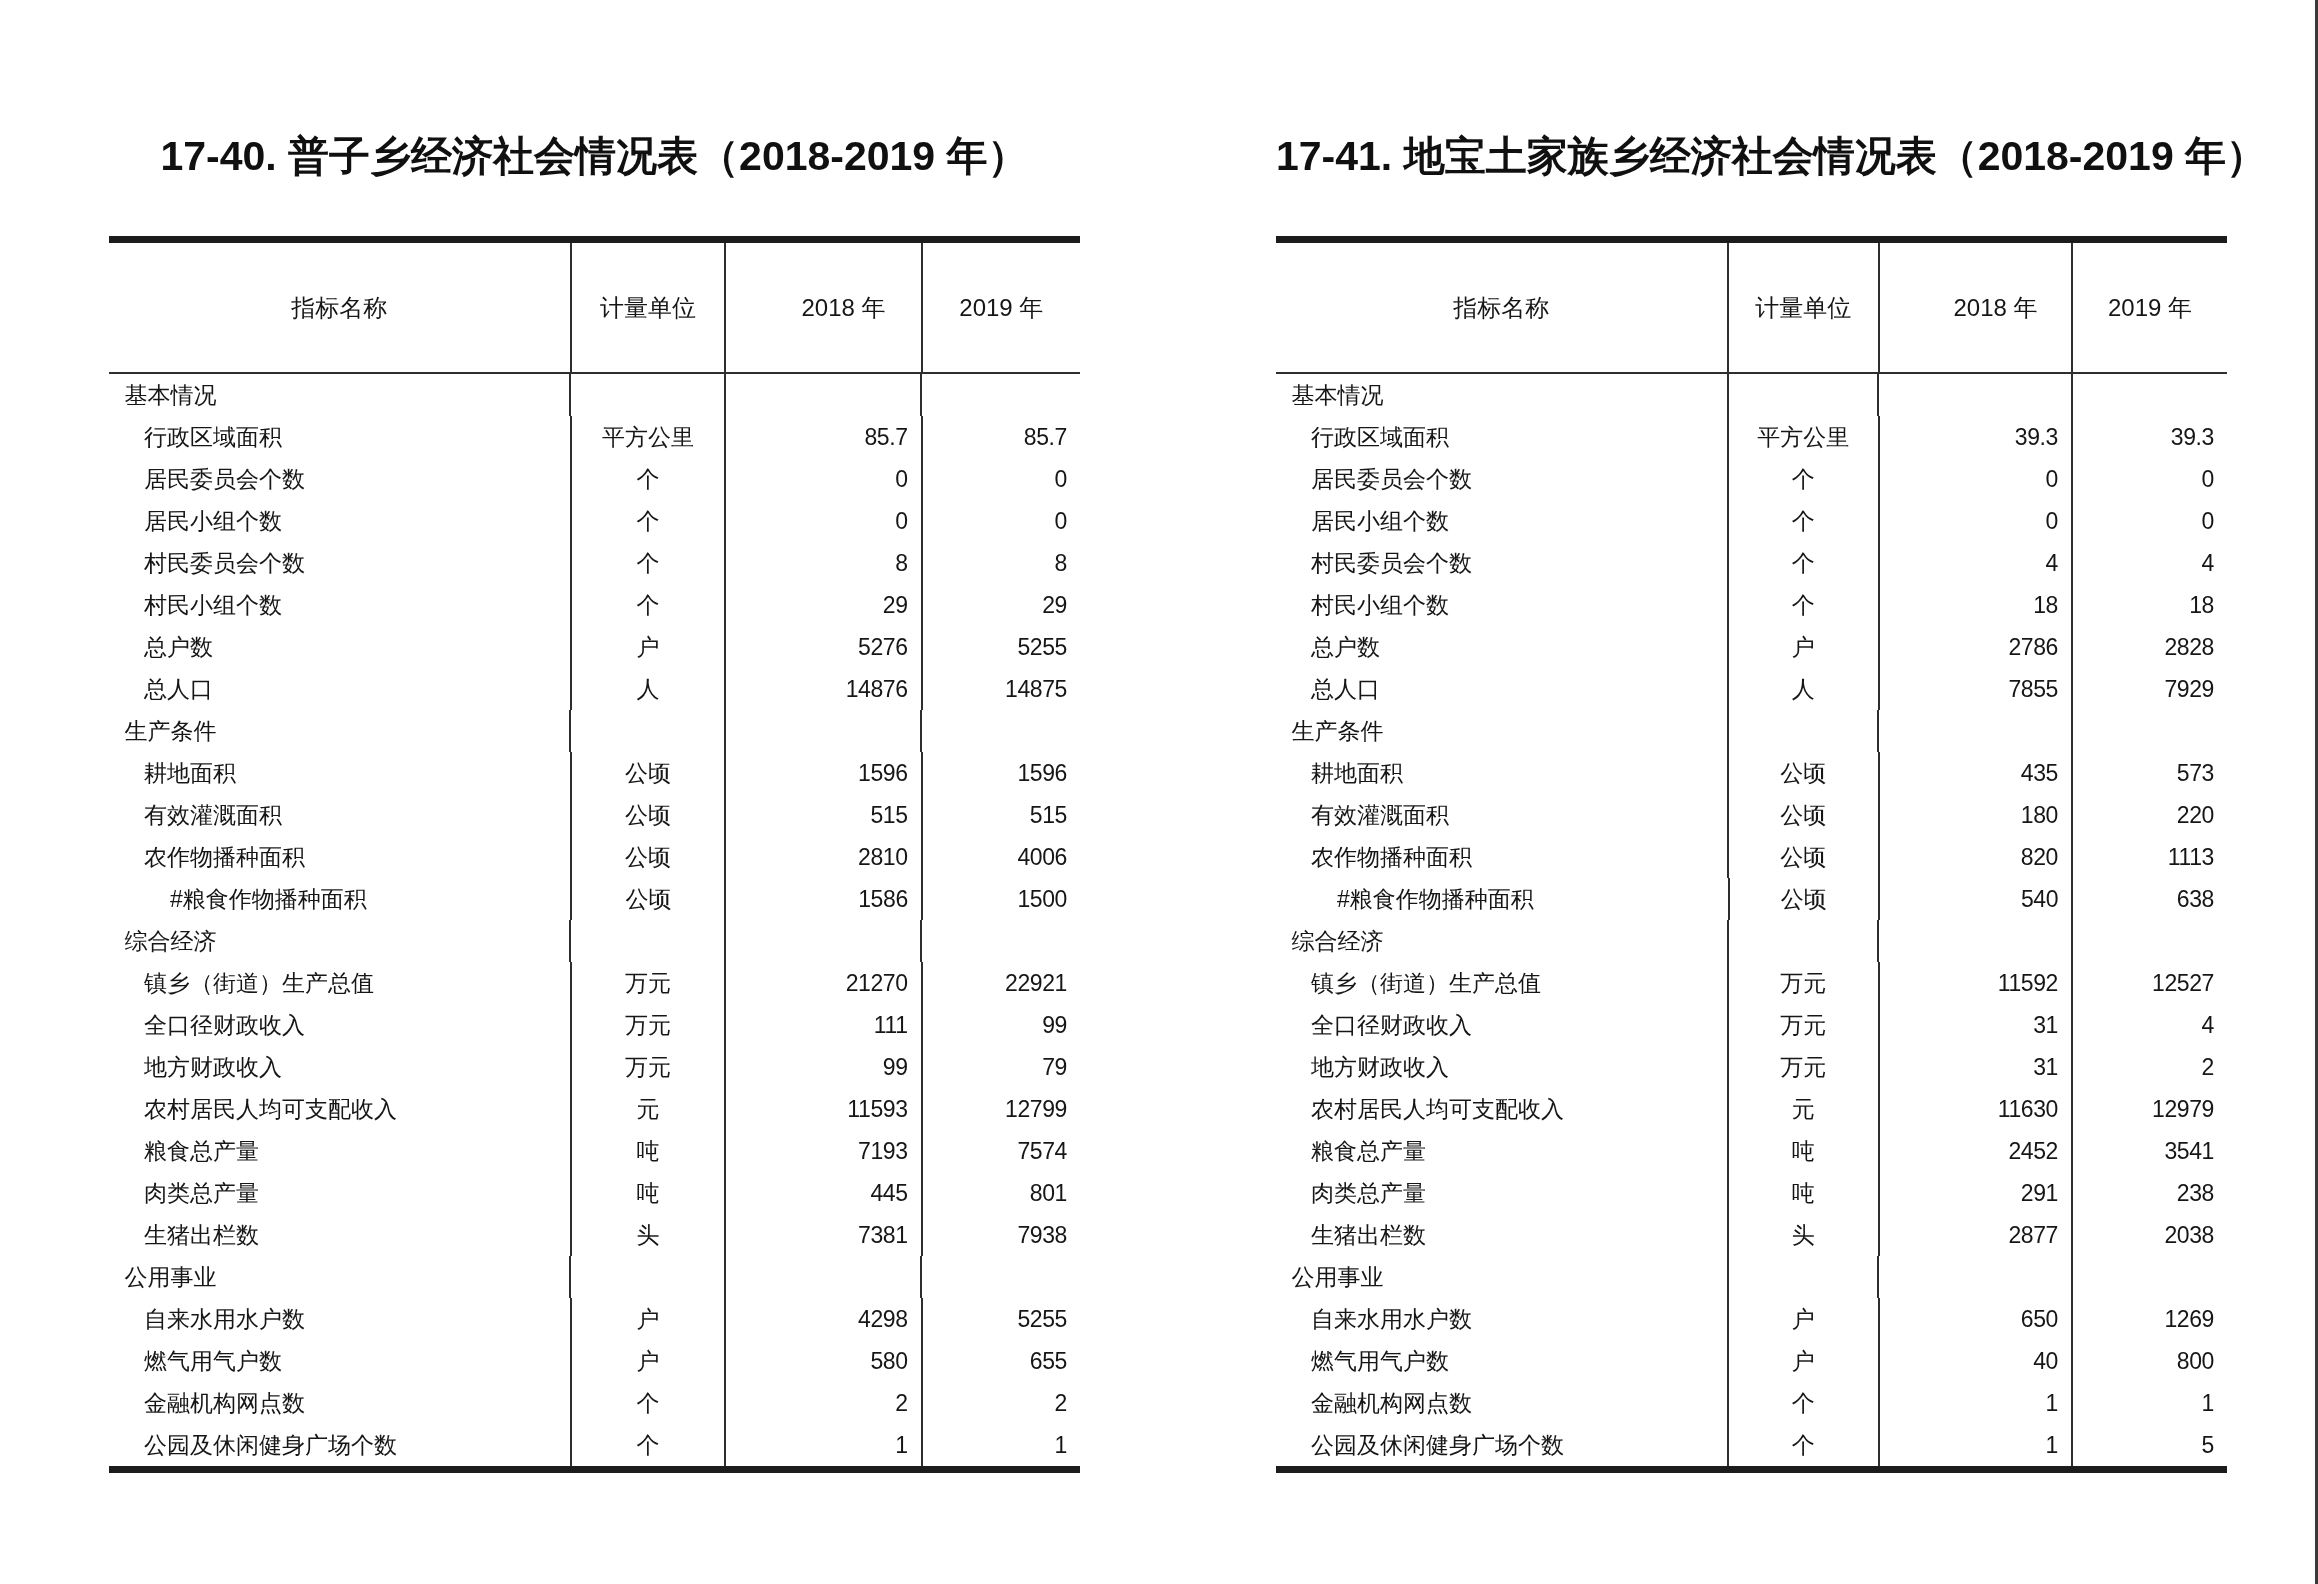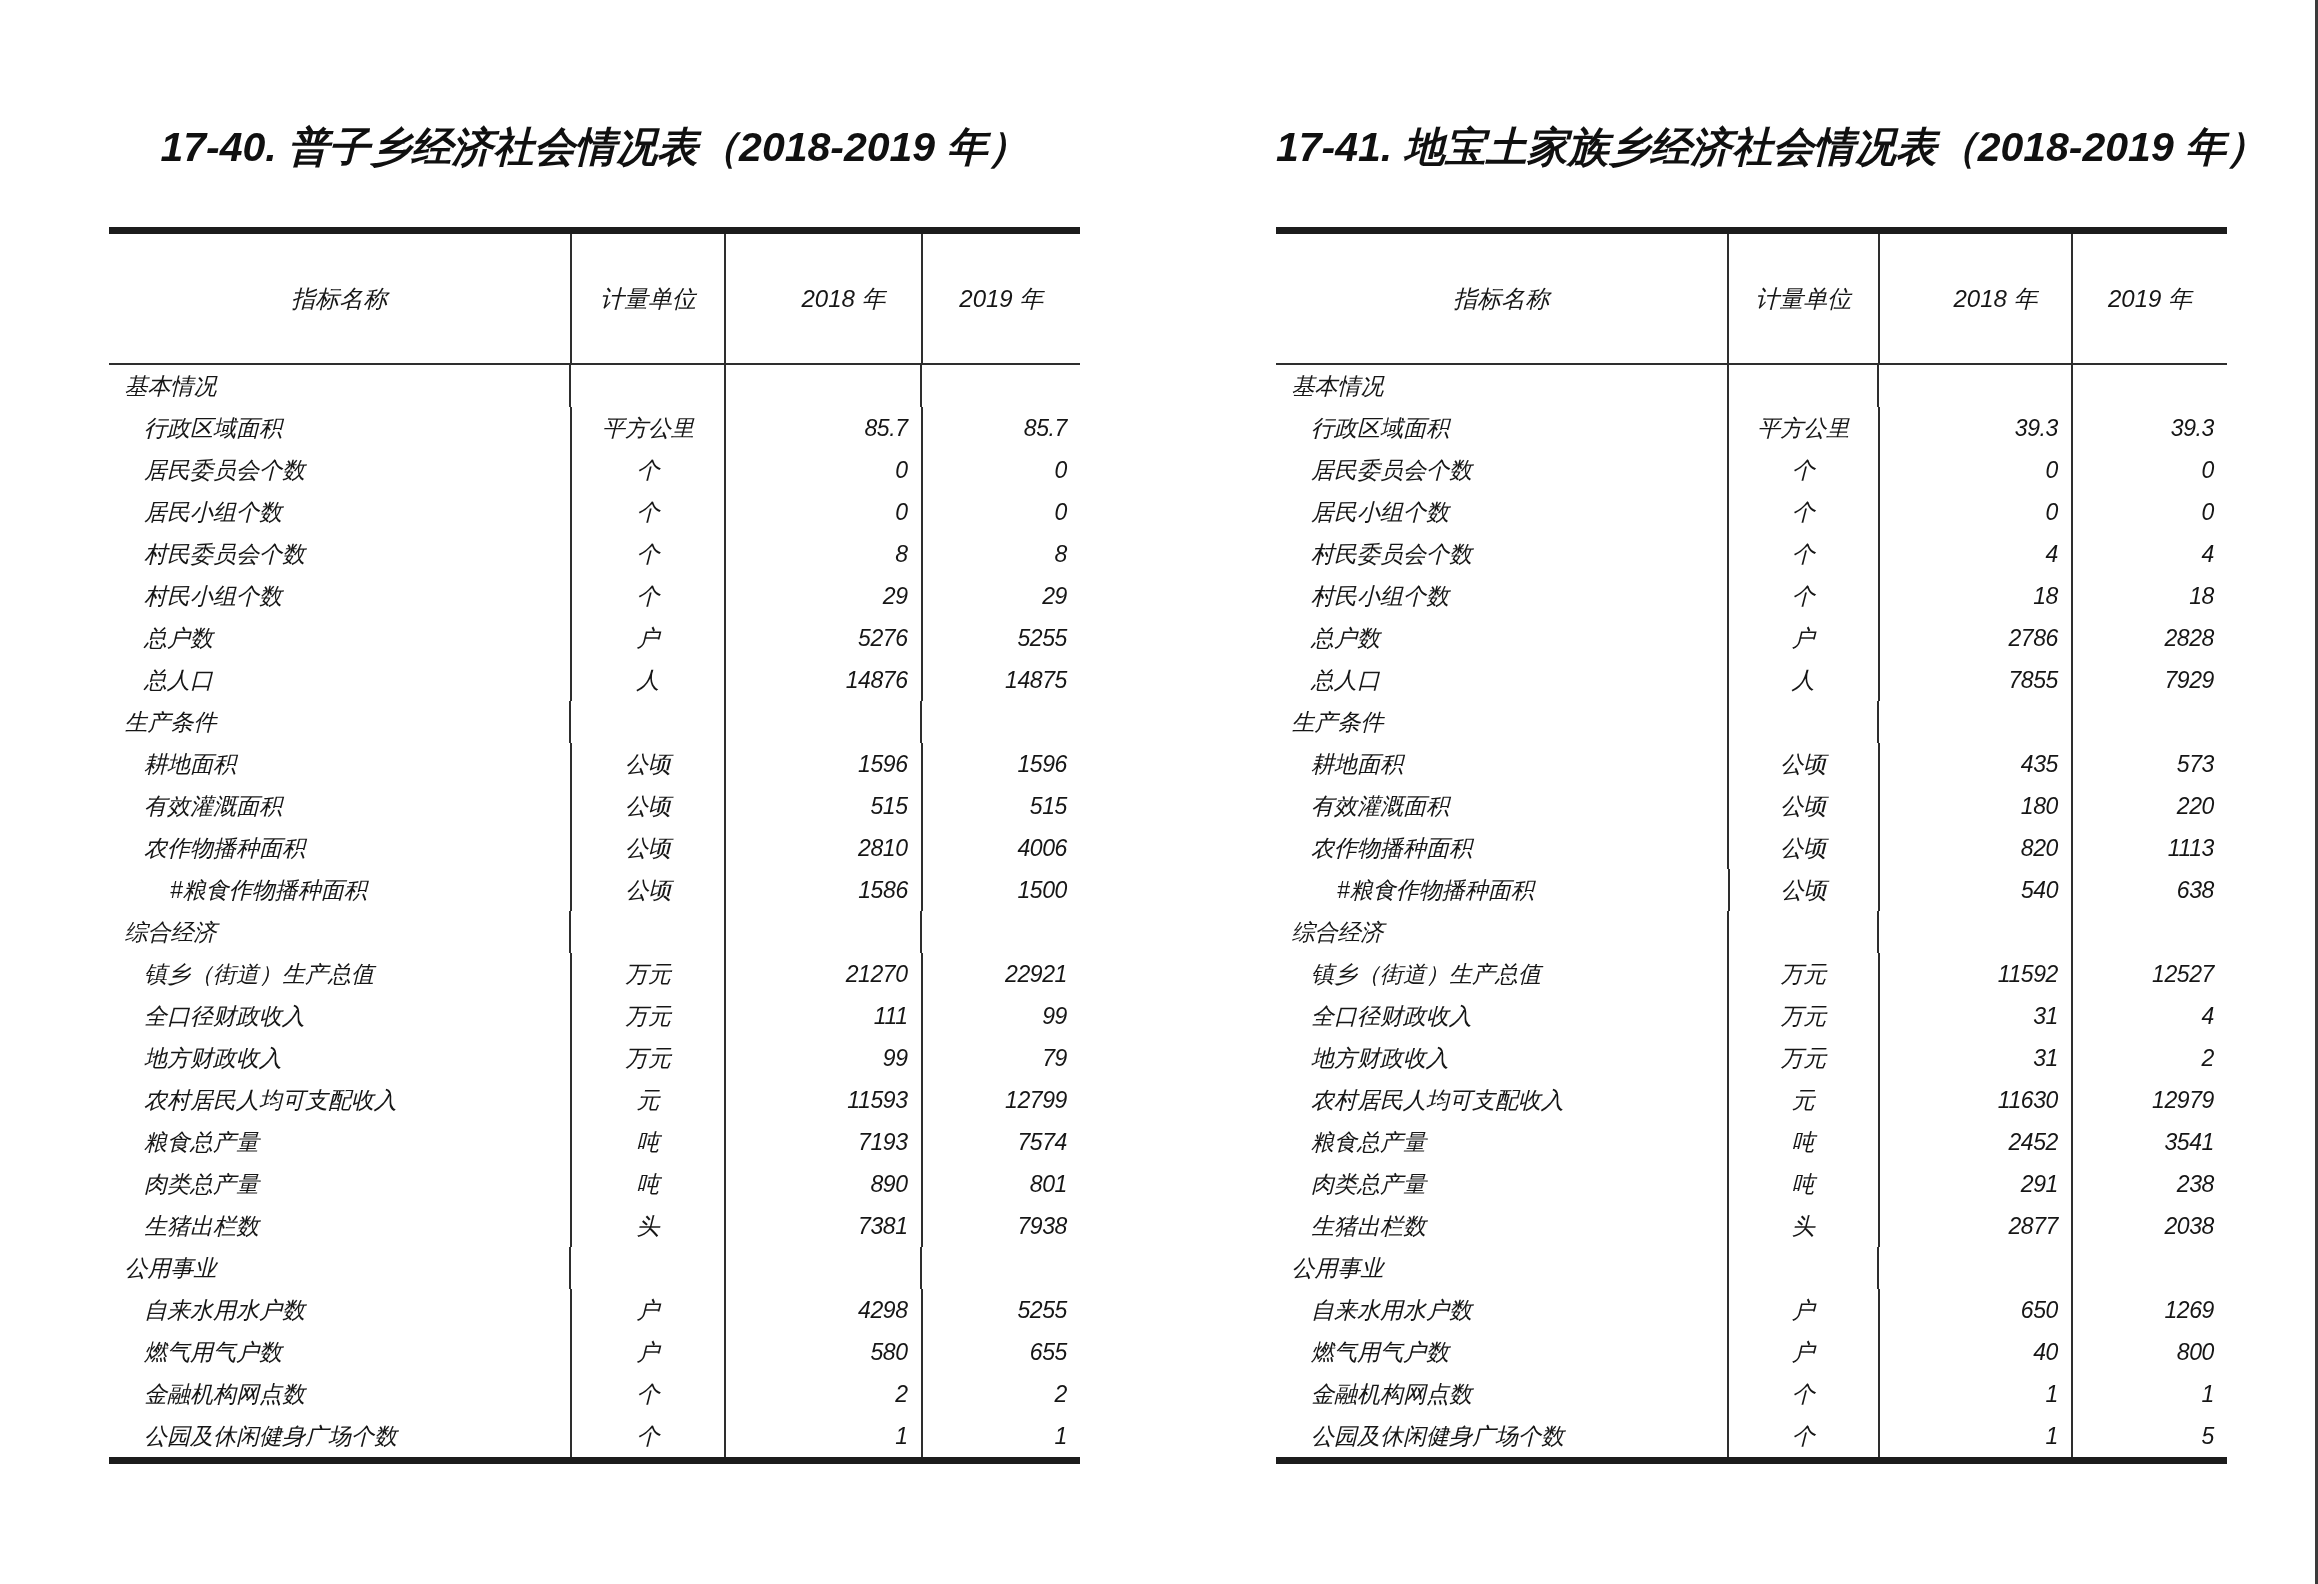--- a/index.html
+++ b/index.html
@@ -19,24 +19,23 @@
   .scan-edge {
     position: absolute;
     top: 0;
     right: 0;
     width: 3.8px;
     height: 1584px;
     background: #3a3a3a;
   }
   .page {
     position: absolute;
-    top: 3px;
+    top: 12px;
     width: 1159px;
     height: 1388px;
-    font-style: italic;
   }
   #page-left  { left: 0; }
   #page-right { left: 1159px; }
 
   .title {
     position: absolute;
     top: 117px;
     margin: 0;
     text-align: center;
     font-size: 41px;
@@ -229,21 +228,21 @@
             </div>
             <div class="trow item">
               <div class="cell c-label">粮食总产量</div>
               <div class="cell c-unit">吨</div>
               <div class="cell c-2018">7193</div>
               <div class="cell c-2019">7574</div>
             </div>
             <div class="trow item">
               <div class="cell c-label">肉类总产量</div>
               <div class="cell c-unit">吨</div>
-              <div class="cell c-2018">890</div>
+              <div class="cell c-2018">445</div>
               <div class="cell c-2019">801</div>
             </div>
             <div class="trow item">
               <div class="cell c-label">生猪出栏数</div>
               <div class="cell c-unit">头</div>
               <div class="cell c-2018">7381</div>
               <div class="cell c-2019">7938</div>
             </div>
             <div class="trow section">
               <div class="cell c-label">公用事业</div>

